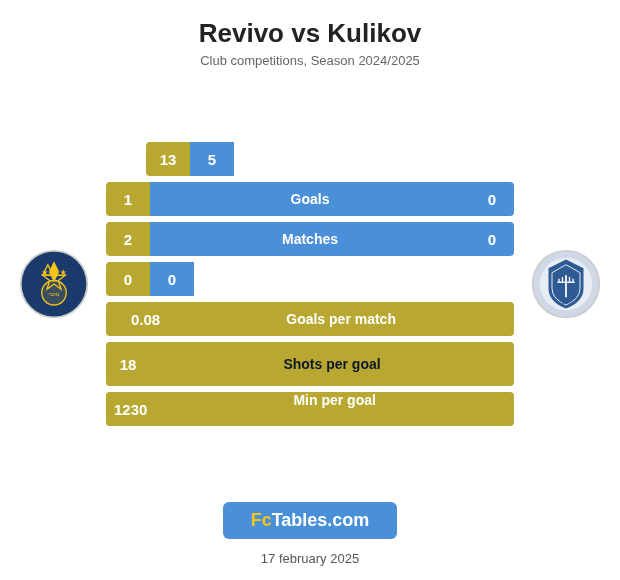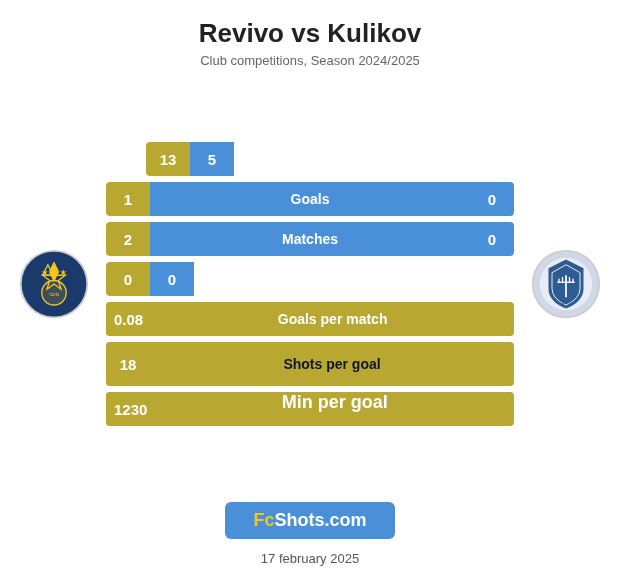--- a/index.html
+++ b/index.html
@@ -196,31 +196,31 @@
         <div class="stat-bar-container" style="flex: 1 1 0%; height: 100%; position: relative; display: flex; align-items: center; background: rgb(184, 168, 50);">
           <div class="stat-fill" style="position: absolute; left: 0px; top: 0px; height: 100%; background: rgb(74, 144, 217); width: 100%;"></div>
           <div class="stat-label">Matches</div>
         </div>
         <div class="right-val">0</div>
       </div>
       <div class="stat-row" style="display: flex; align-items: center; height: 34px; border-radius: 4px; overflow: hidden;">
         <div class="left-val">0</div>
         <div class="right-val">0</div>
       </div>
-      <div class="stat-row" style="background: rgb(184, 168, 50); display: flex; align-items: center; height: 34px; border-radius: 4px; overflow: hidden;">
+      <div class="stat-row" style="background: rgb(184, 168, 50); display: flex; align-items: center; height: 34px; border-radius: 4px; overflow: hidden; padding-left: 17px;">
         <div class="left-val">0.08</div>
         <div style="flex: 1 1 0%; text-align: center; color: rgb(255, 255, 255); font-weight: bold; font-size: 14px; position: relative; z-index: 2;">Goals per match</div>
       </div>
       <div class="stat-row" style="background: rgb(184, 168, 50); display: flex; align-items: center; height: 44px; border-radius: 4px; overflow: hidden;">
         <div class="left-val">18</div>
         <div style="flex: 1 1 0%; text-align: center; color: #0f172a; font-weight: bold; font-size: 14px; position: relative; z-index: 2;">Shots per goal</div>
       </div>
       <div class="stat-row" style="background: rgb(184, 168, 50); display: flex; align-items: flex-start; height: 34px; border-radius: 4px; overflow: hidden;">
         <div class="left-val">1230</div>
-        <div style="flex: 1 1 0%; text-align: center; color: rgb(255, 255, 255); font-weight: bold; font-size: 18px; position: relative; z-index: 2;">Min per goal</div>
+        <div style="flex: 1 1 0%; text-align: center; color: rgb(255, 255, 255); font-weight: bold; font-size: 14px; position: relative; z-index: 2;">Min per goal</div>
       </div>
     </div>
 
   <div class="right-logo">
     <svg class="right-badge" viewBox="0 0 80 80">
       <circle cx="40" cy="40" r="38" fill="#d0d8e8" stroke="#ccc" stroke-width="2"></circle>
       <circle cx="40" cy="40" r="30" fill="#e8edf5"></circle>
 
       <path d="M40,12 L60,22 L60,45 Q60,60 40,68 Q20,60 20,45 L20,22 Z" fill="#1a4a8a" opacity="0.9"></path>
       <path d="M40,18 L56,27 L56,45 Q56,57 40,64 Q24,57 24,45 L24,27 Z" fill="none" stroke="#fff" stroke-width="1"></path>
@@ -231,16 +231,16 @@
       <line x1="36" y1="32" x2="36" y2="38" stroke="#fff" stroke-width="1.5"></line>
       <line x1="44" y1="32" x2="44" y2="38" stroke="#fff" stroke-width="1.5"></line>
       <line x1="48" y1="34" x2="48" y2="38" stroke="#fff" stroke-width="1.5"></line>
       <text x="40" y="63" text-anchor="middle" font-size="5" fill="#1a4a8a">הפועל</text>
     </svg>
   </div>
 
 </div>
 
 <div class="fctables-badge">
-  <span class="fc-prefix">Fc</span><span>Shots.com</span>
+  <span class="fc-prefix">Fc</span><span>Tables.com</span>
 </div>
 
 <div class="footer-date">17 february 2025</div>
 
 </body></html>

